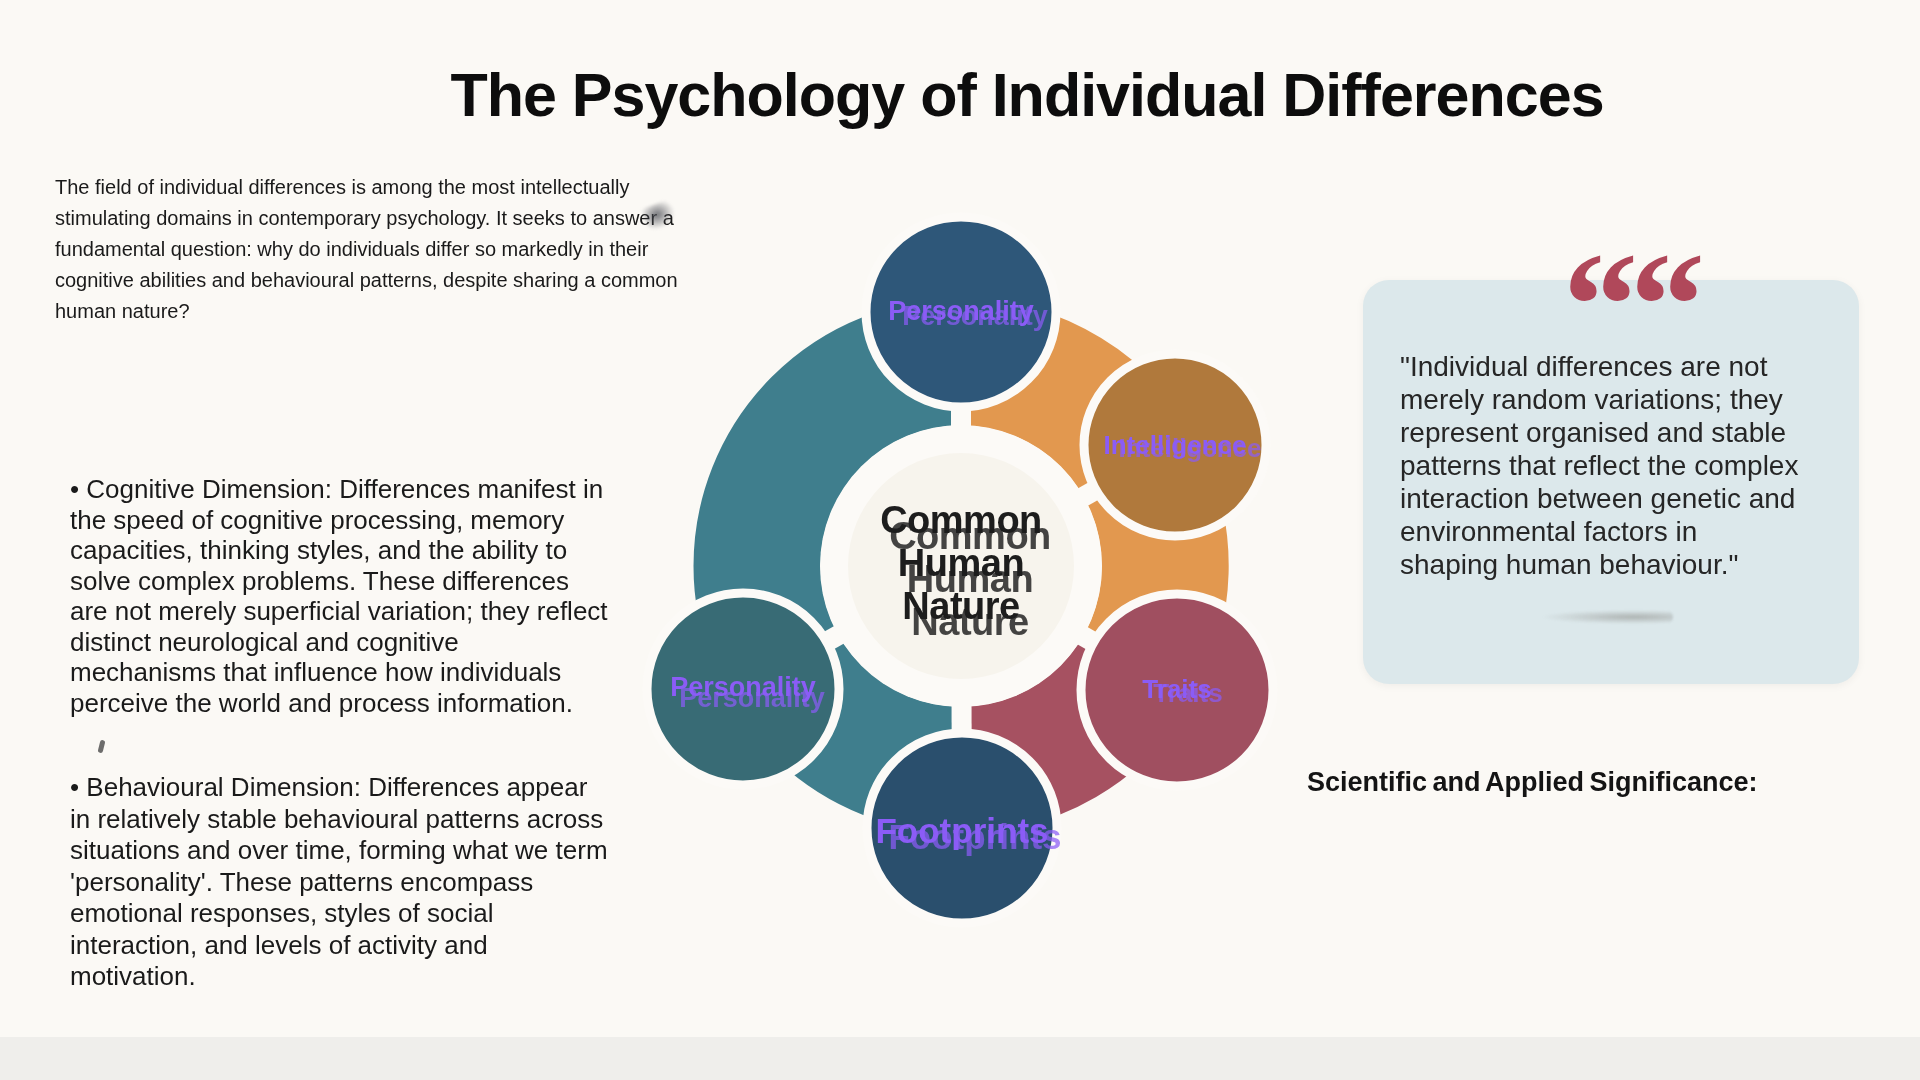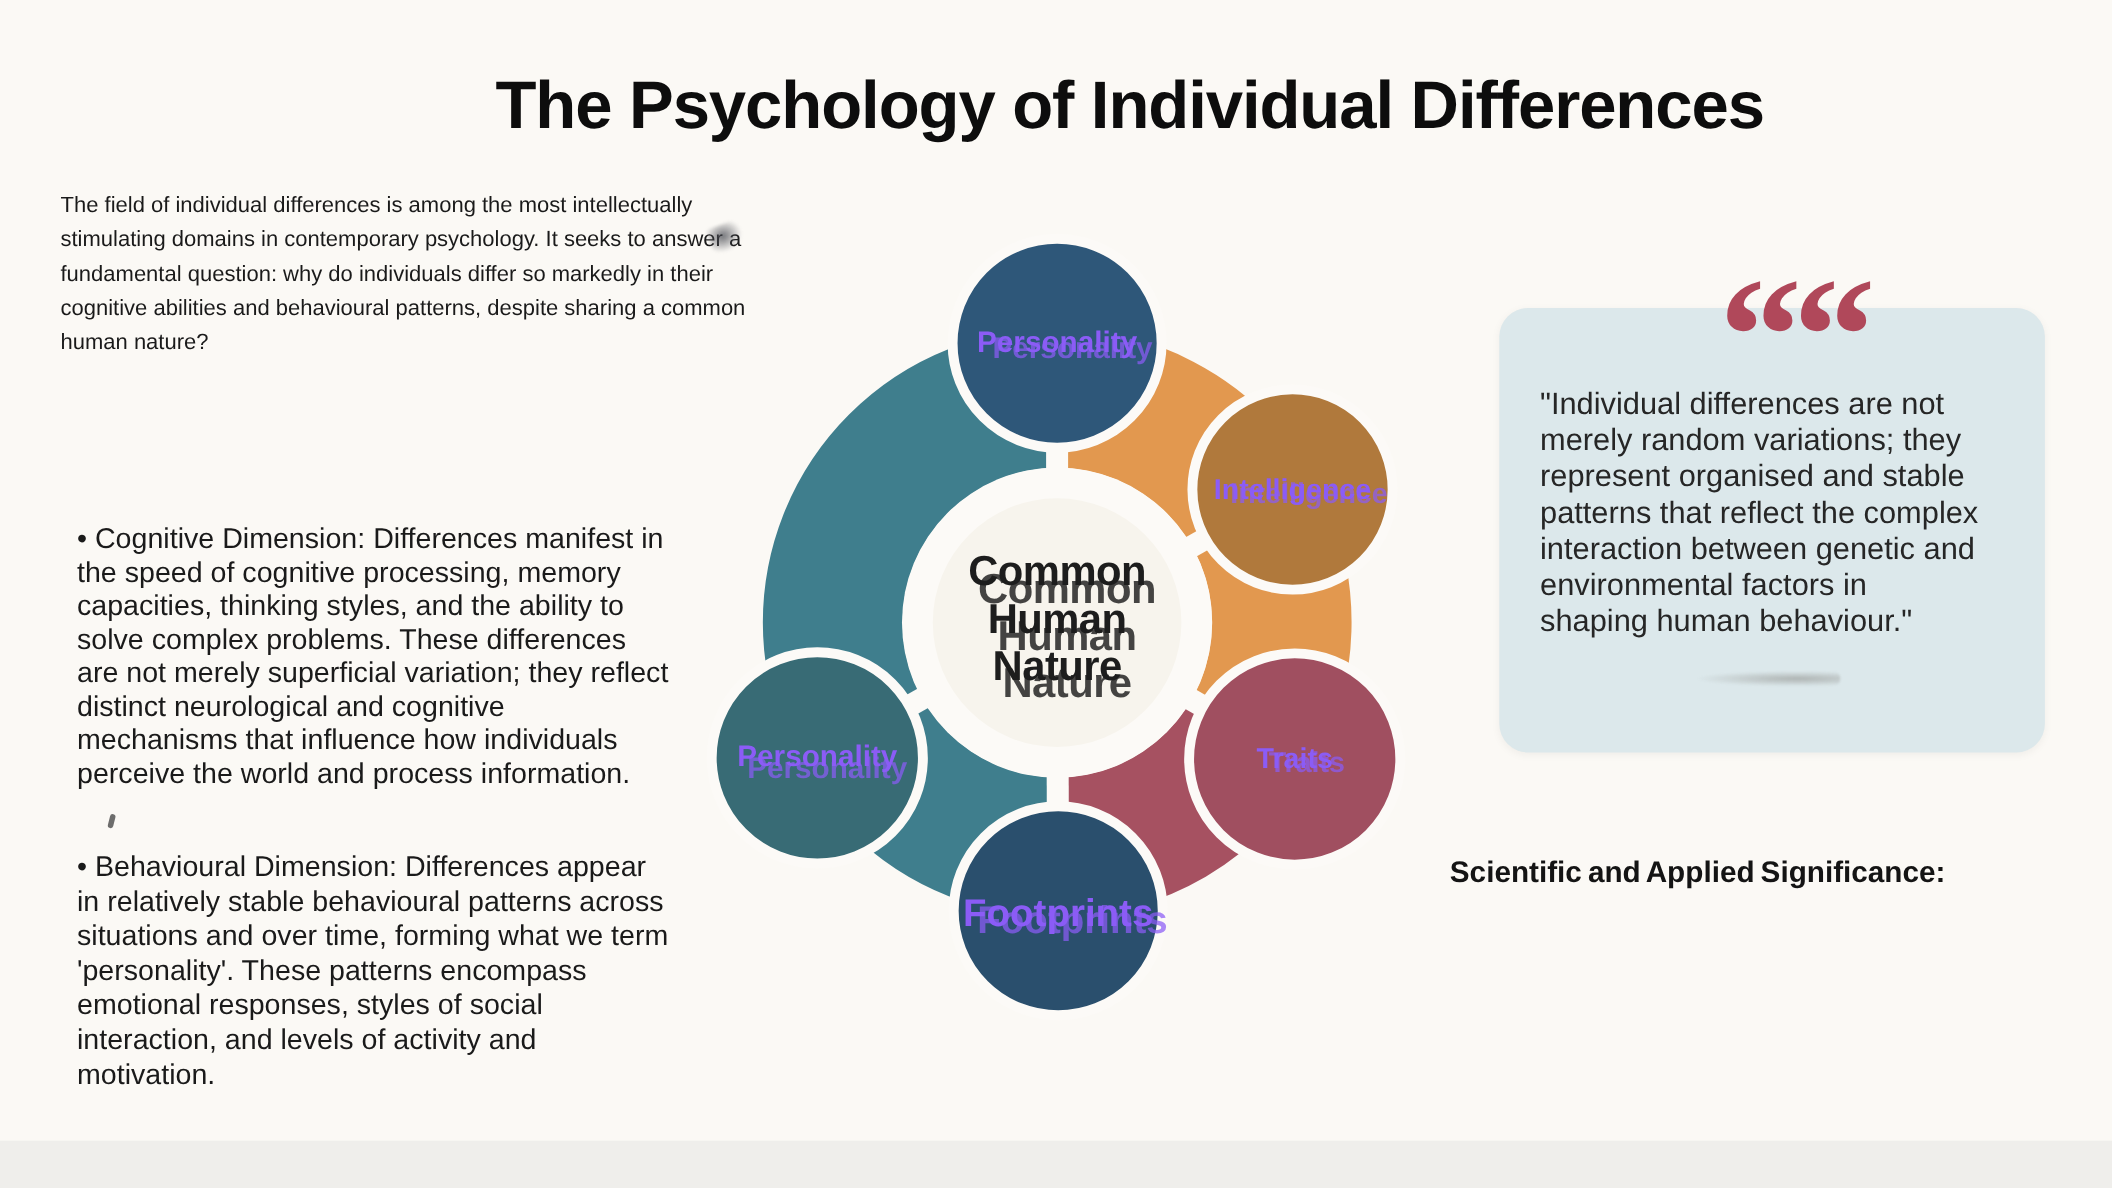--- a/index.html
+++ b/index.html
@@ -43,21 +43,21 @@
               background:#dce8eb;border-radius:26px;box-shadow:0 2px 8px rgba(0,0,0,.05);}
   .quote-mark{position:absolute;left:200px;top:-50px;font-family:"Liberation Serif","DejaVu Serif",serif;
               font-weight:700;font-size:150px;line-height:1;color:#b0485a;letter-spacing:-8px;}
   .quote-text{position:absolute;left:37px;top:70px;width:402px;margin:0;
               font-size:28px;line-height:33px;color:#262626;}
   .quote-smudge{position:absolute;left:178px;top:330px;width:132px;height:14px;border-radius:7px;
               background:radial-gradient(ellipse at 70% 50%, rgba(120,118,112,.45), rgba(120,118,112,0) 70%);
               filter:blur(1px);}
 
   .significance{position:absolute;left:1303px;top:762px;width:562px;}
-  .sig-heading,.sig-text{margin:15px;font-size:27px;line-height:32px;font-weight:700;
+  .sig-heading,.sig-text{margin:4px;font-size:27px;line-height:32px;font-weight:700;
               color:#141414;word-spacing:-2px;}
 
   .smudge1{position:absolute;left:645px;top:203px;width:32px;height:26px;
            background:radial-gradient(ellipse at 40% 40%, rgba(70,72,80,.75), rgba(70,72,80,0) 65%);
            filter:blur(1.5px);transform:rotate(-20deg);}
   .apos{position:absolute;left:99px;top:740px;width:5px;height:13px;background:#4a4a4a;
         border-radius:3px;transform:rotate(14deg);opacity:.8;}
 
   .bottom-band{position:absolute;left:0;top:1037px;width:1920px;height:43px;background:#efeeeb;}
 </style>

